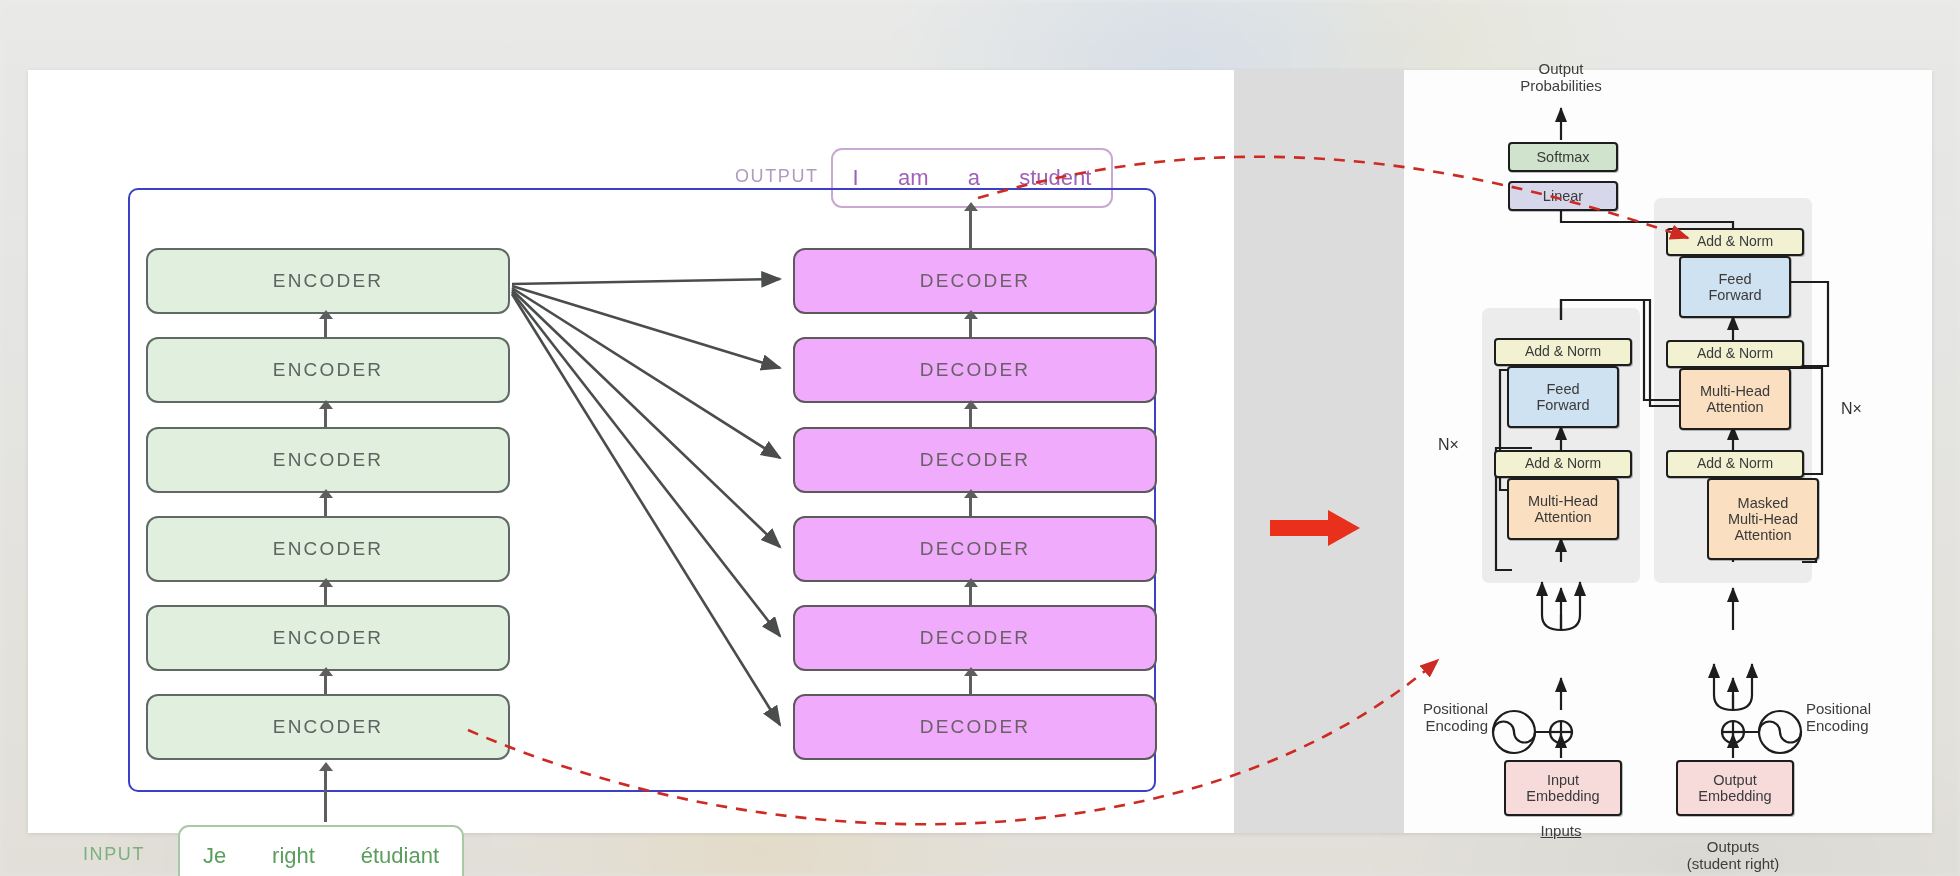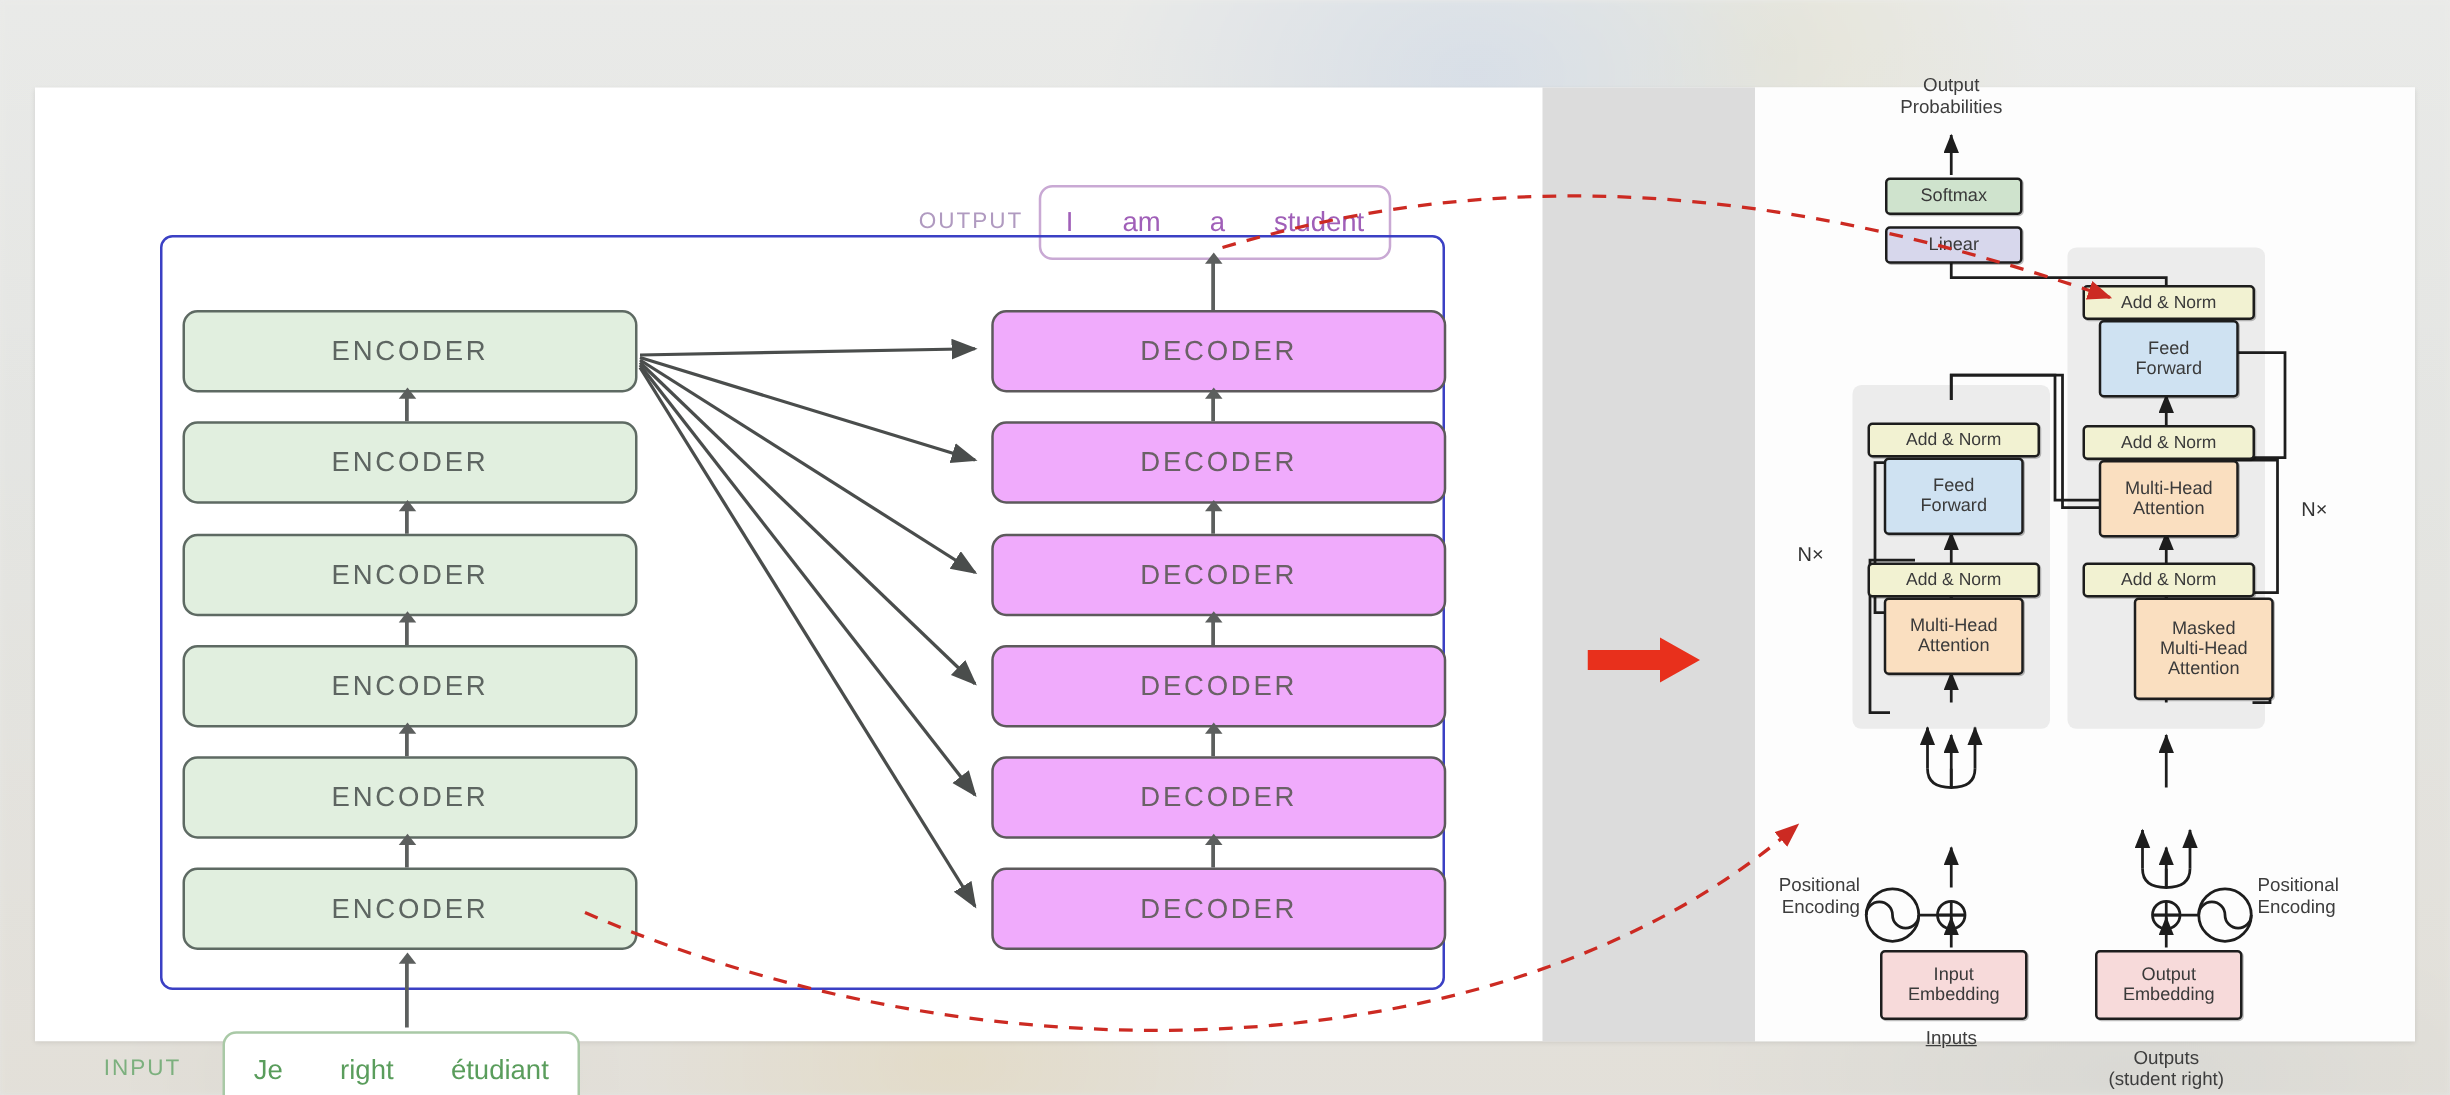--- a/index.html
+++ b/index.html
@@ -44,21 +44,21 @@
 
   .outer-blue{
     position:absolute;left:100px;top:118px;width:1024px;height:600px;
     border:2px solid #3b40c4;border-radius:10px;background:transparent;
   }
 
   .blk{
     position:absolute;height:62px;border-radius:12px;
     border:2.5px solid #565f5c;
     display:flex;align-items:center;justify-content:center;
-    letter-spacing:2.2px;font-size:22px;color:#5c6360;
+    letter-spacing:2.2px;font-size:19px;color:#5c6360;
   }
   .blk.enc{background:#e1efdf;border-color:#5e6a63;color:#5d6561;}
   .blk.dec{background:#f0abfc;border-color:#5d5a5c;color:#6a6166;}
 
   .uarrow{position:absolute;width:3px;background:#5c5f5e;}
   .uarrow::after{
     content:"";position:absolute;left:-5.5px;top:-8px;
     border-left:7px solid transparent;border-right:7px solid transparent;
     border-bottom:9px solid #5c5f5e;
   }

